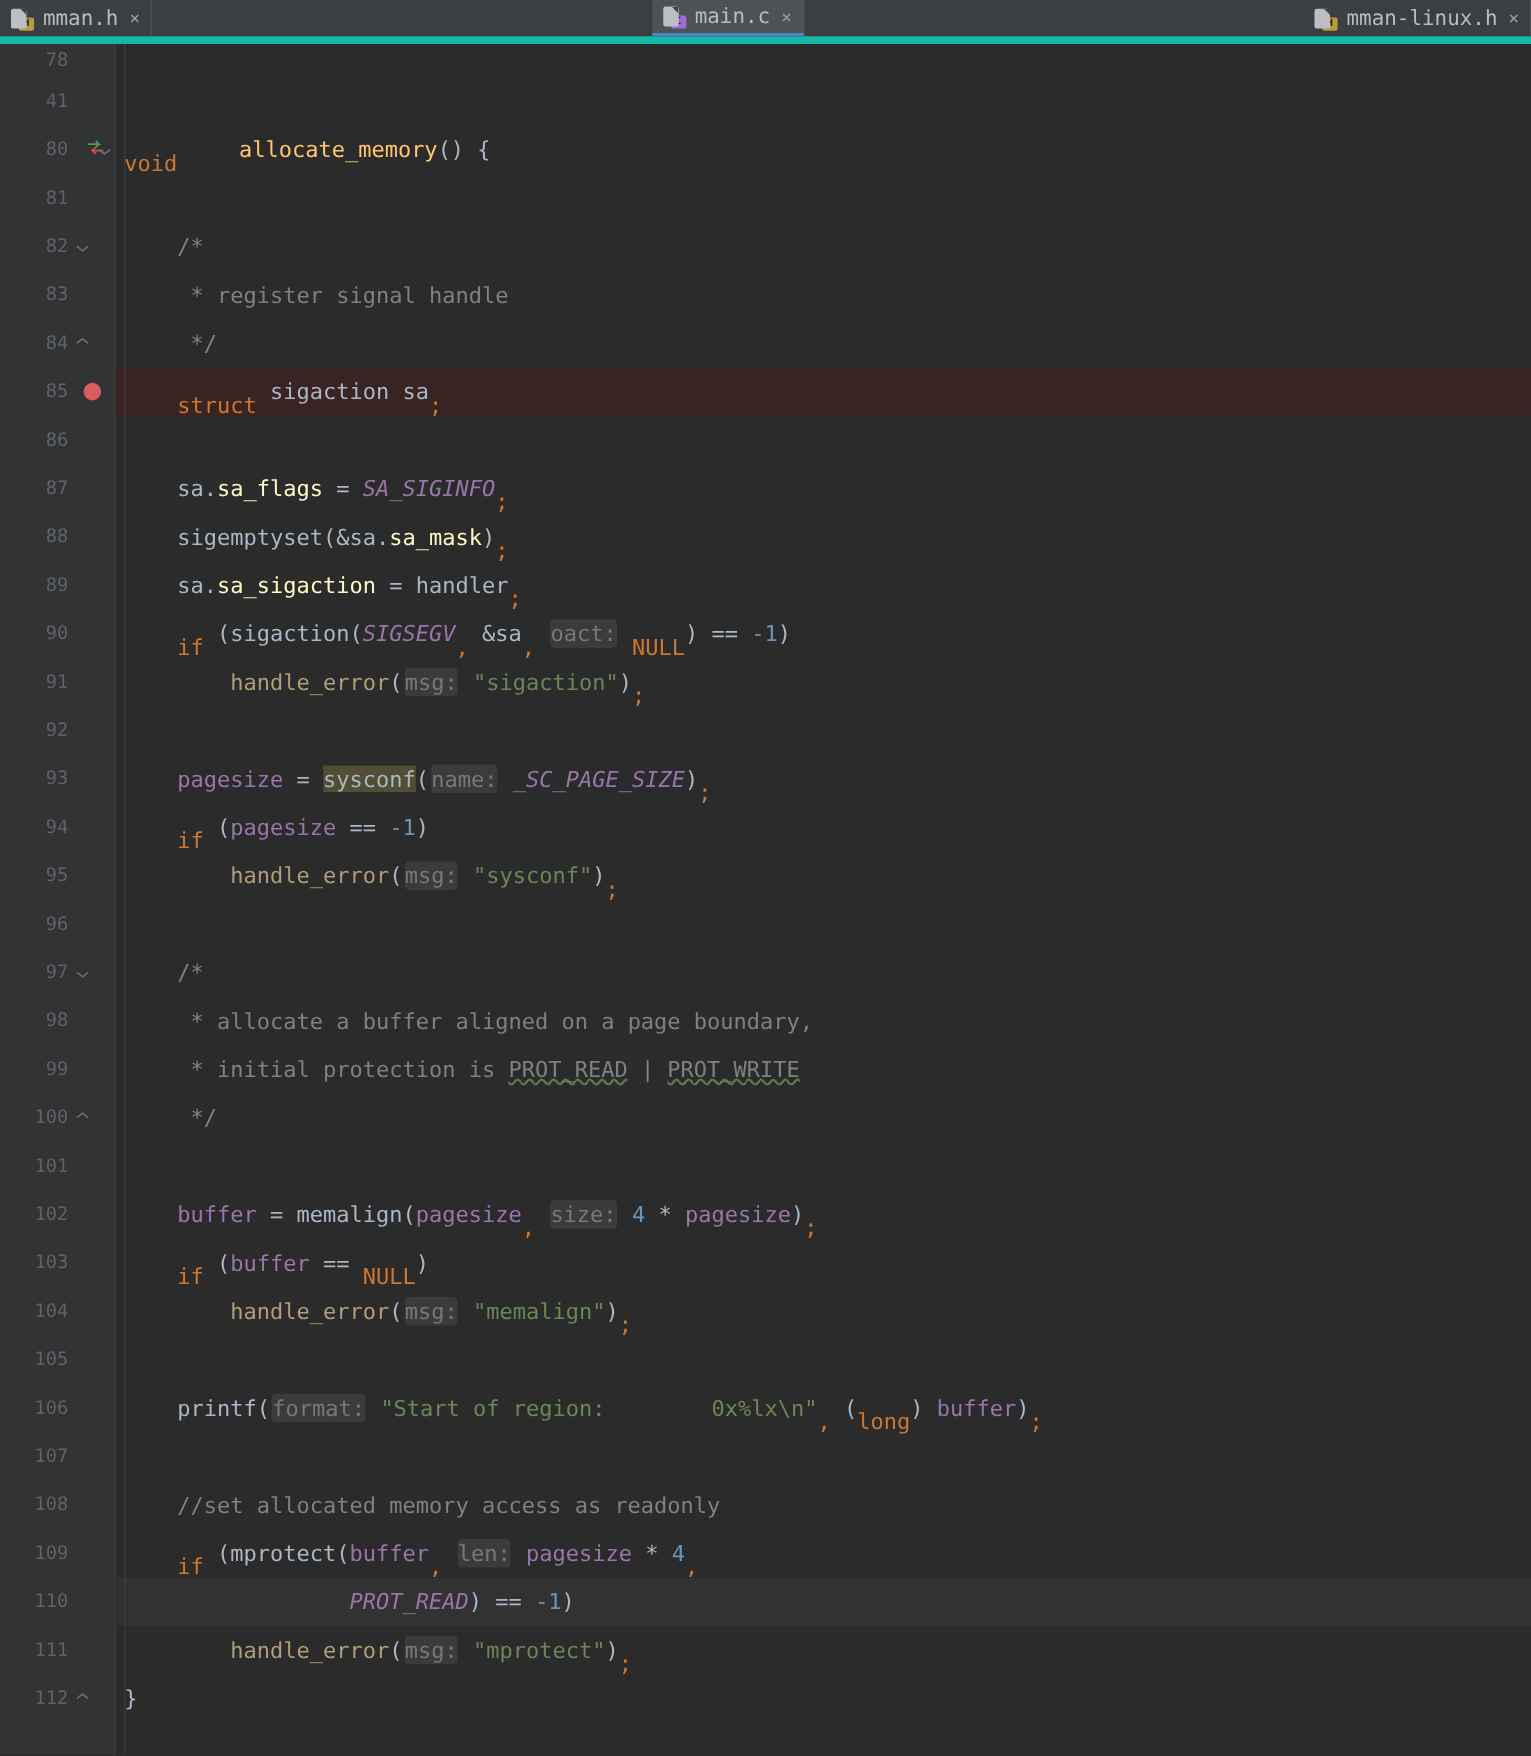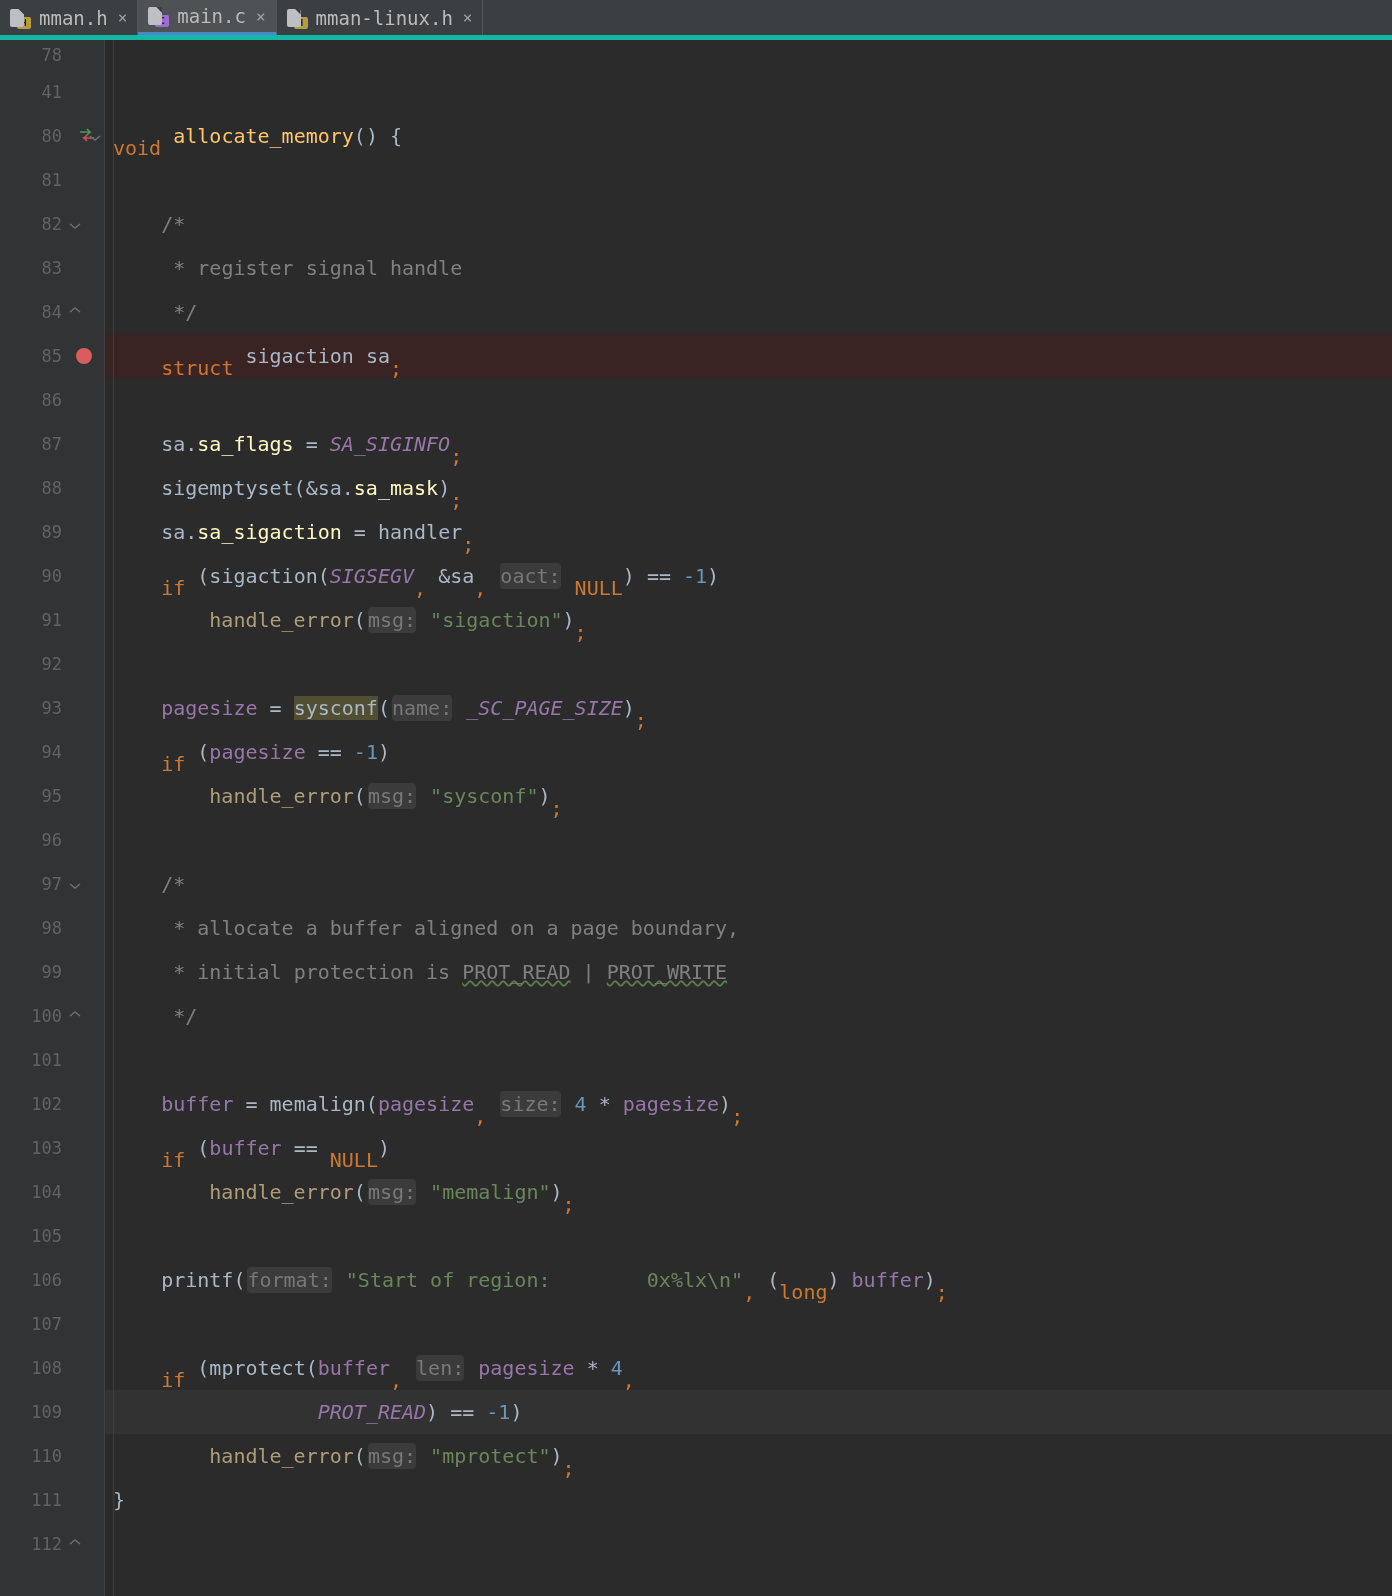--- a/index.html
+++ b/index.html
@@ -26,21 +26,21 @@
     --caret-line:#323232;
     --fold:#6e6e6e;
     --underline:#6a8759;
     --h-icon:#b89b3e;
     --c-icon:#9f6bd6;
   }
   html,body{margin:0;padding:0;background:var(--bg);color:var(--text);
     font-family:Consolas,"DejaVu Sans Mono","Menlo",monospace;font-size:18px;}
   .root{width:1392px;height:1596px;display:flex;flex-direction:column;}
   
-  .tabs{display:flex;height:40px;background:var(--tab-bg);border-bottom:5px solid #14b8a6;box-sizing:border-box;}
+  .tabs{display:flex;height:40px;background:var(--tab-bg);border-bottom:7px solid #14b8a6;box-sizing:border-box;justify-content:space-between;}
   .tab{display:flex;align-items:center;gap:8px;padding:0 10px;border-right:1px solid var(--tab-border);
     color:#bbbbbb;font-size:19px;cursor:pointer;}
   .tab.active{background:var(--tab-active);border-bottom:3px solid #4a88c7;box-sizing:border-box;}
   .tab .close{color:#9aa0a6;font-size:16px;margin-left:2px;}
   .file-icon{display:inline-flex;align-items:flex-end;gap:1px;}
   .file-icon .page{width:14px;height:18px;background:#bdbfc4;border-radius:2px;position:relative;}
   .file-icon .page::after{content:"";position:absolute;top:0;right:0;width:6px;height:6px;background:var(--tab-bg);
     clip-path:polygon(100% 0,100% 100%,0 0);}
   .file-icon .badge{width:14px;height:12px;border-radius:2px;margin-left:-8px;margin-bottom:-2px;
     display:flex;align-items:center;justify-content:center;font-size:9px;font-weight:bold;color:#1e1f22;}
@@ -61,21 +61,21 @@
   .gutter .fold svg{stroke:var(--fold);}
   .gutter .swap-icon{position:absolute;right:8px;top:50%;transform:translateY(-50%);}
   .code{flex:1;position:relative;}
   .code .row{height:44px;display:flex;align-items:center;white-space:pre;padding-left:8px;
     font-size:20px;box-sizing:border-box;}
   .code .row.first{height:30px;}
   .code .row.bp{background:var(--bp-line);}
   .code .row.caret{background:var(--caret-line);}
   
   .kw{color:var(--keyword);margin-top:24px;}
-  .fn{color:var(--funcname);}
+  .fn{color:var(--funcname);margin-left:44px;}
   .fn2{color:var(--ident);}
   .pu{color:var(--purple);}
   .mac{color:var(--purple);font-style:italic;}
   .nm{color:var(--num);}
   .st{color:var(--str);}
   .cm{color:var(--comment);}
   .id{color:var(--text);}
   .fd{color:#fef9c3;}
   .ul{text-decoration:underline wavy #5c7a4a;text-decoration-skip-ink:none;}
   .hi{background:#514e33;}
@@ -280,19 +280,20 @@
         <div class="row"><span class="id">     </span><span class="cm">* allocate a buffer aligned on a page boundary,</span></div>
         <div class="row"><span class="id">     </span><span class="cm">* initial protection is </span><span class="cm ul">PROT_READ</span><span class="cm"> | </span><span class="cm ul">PROT_WRITE</span></div>
         <div class="row"><span class="id">     </span><span class="cm">*/</span></div>
         <div class="row"></div>
         <div class="row"><span class="id">    </span><span class="pu">buffer</span><span class="id"> = memalign(</span><span class="pu">pagesize</span><span class="kw">, </span><span class="hint">size:</span><span class="id"> </span><span class="nm">4</span><span class="id"> * </span><span class="pu">pagesize</span><span class="id">)</span><span class="kw">;</span></div>
         <div class="row"><span class="id">    </span><span class="kw">if </span><span class="id">(</span><span class="pu">buffer</span><span class="id"> == </span><span class="kw">NULL</span><span class="id">)</span></div>
         <div class="row"><span class="id">        </span><span class="fn2">handle_error</span><span class="id">(</span><span class="hint">msg:</span><span class="id"> </span><span class="st">"memalign"</span><span class="id">)</span><span class="kw">;</span></div>
         <div class="row"></div>
         <div class="row"><span class="id">    printf(</span><span class="hint">format:</span><span class="id"> </span><span class="st">"Start of region:        0x%lx\n"</span><span class="kw">, </span><span class="id">(</span><span class="kw">long</span><span class="id">) </span><span class="pu">buffer</span><span class="id">)</span><span class="kw">;</span></div>
         <div class="row"></div>
+        <div class="row"><span class="id">    </span><span class="cm">//set allocated memory access as readonly</span></div>
         <div class="row"><span class="id">    </span><span class="kw">if </span><span class="id">(mprotect(</span><span class="pu">buffer</span><span class="kw">, </span><span class="hint">len:</span><span class="id"> </span><span class="pu">pagesize</span><span class="id"> * </span><span class="nm">4</span><span class="kw">,</span></div>
         <div class="row caret"><span class="id">                 </span><span class="mac">PROT_READ</span><span class="id">) == </span><span class="nm">-1</span><span class="id">)</span></div>
         <div class="row"><span class="id">        </span><span class="fn2">handle_error</span><span class="id">(</span><span class="hint">msg:</span><span class="id"> </span><span class="st">"mprotect"</span><span class="id">)</span><span class="kw">;</span></div>
         <div class="row"><span class="id">}</span></div>
       </div>
   </div>
 </div>
 
 </body></html>

